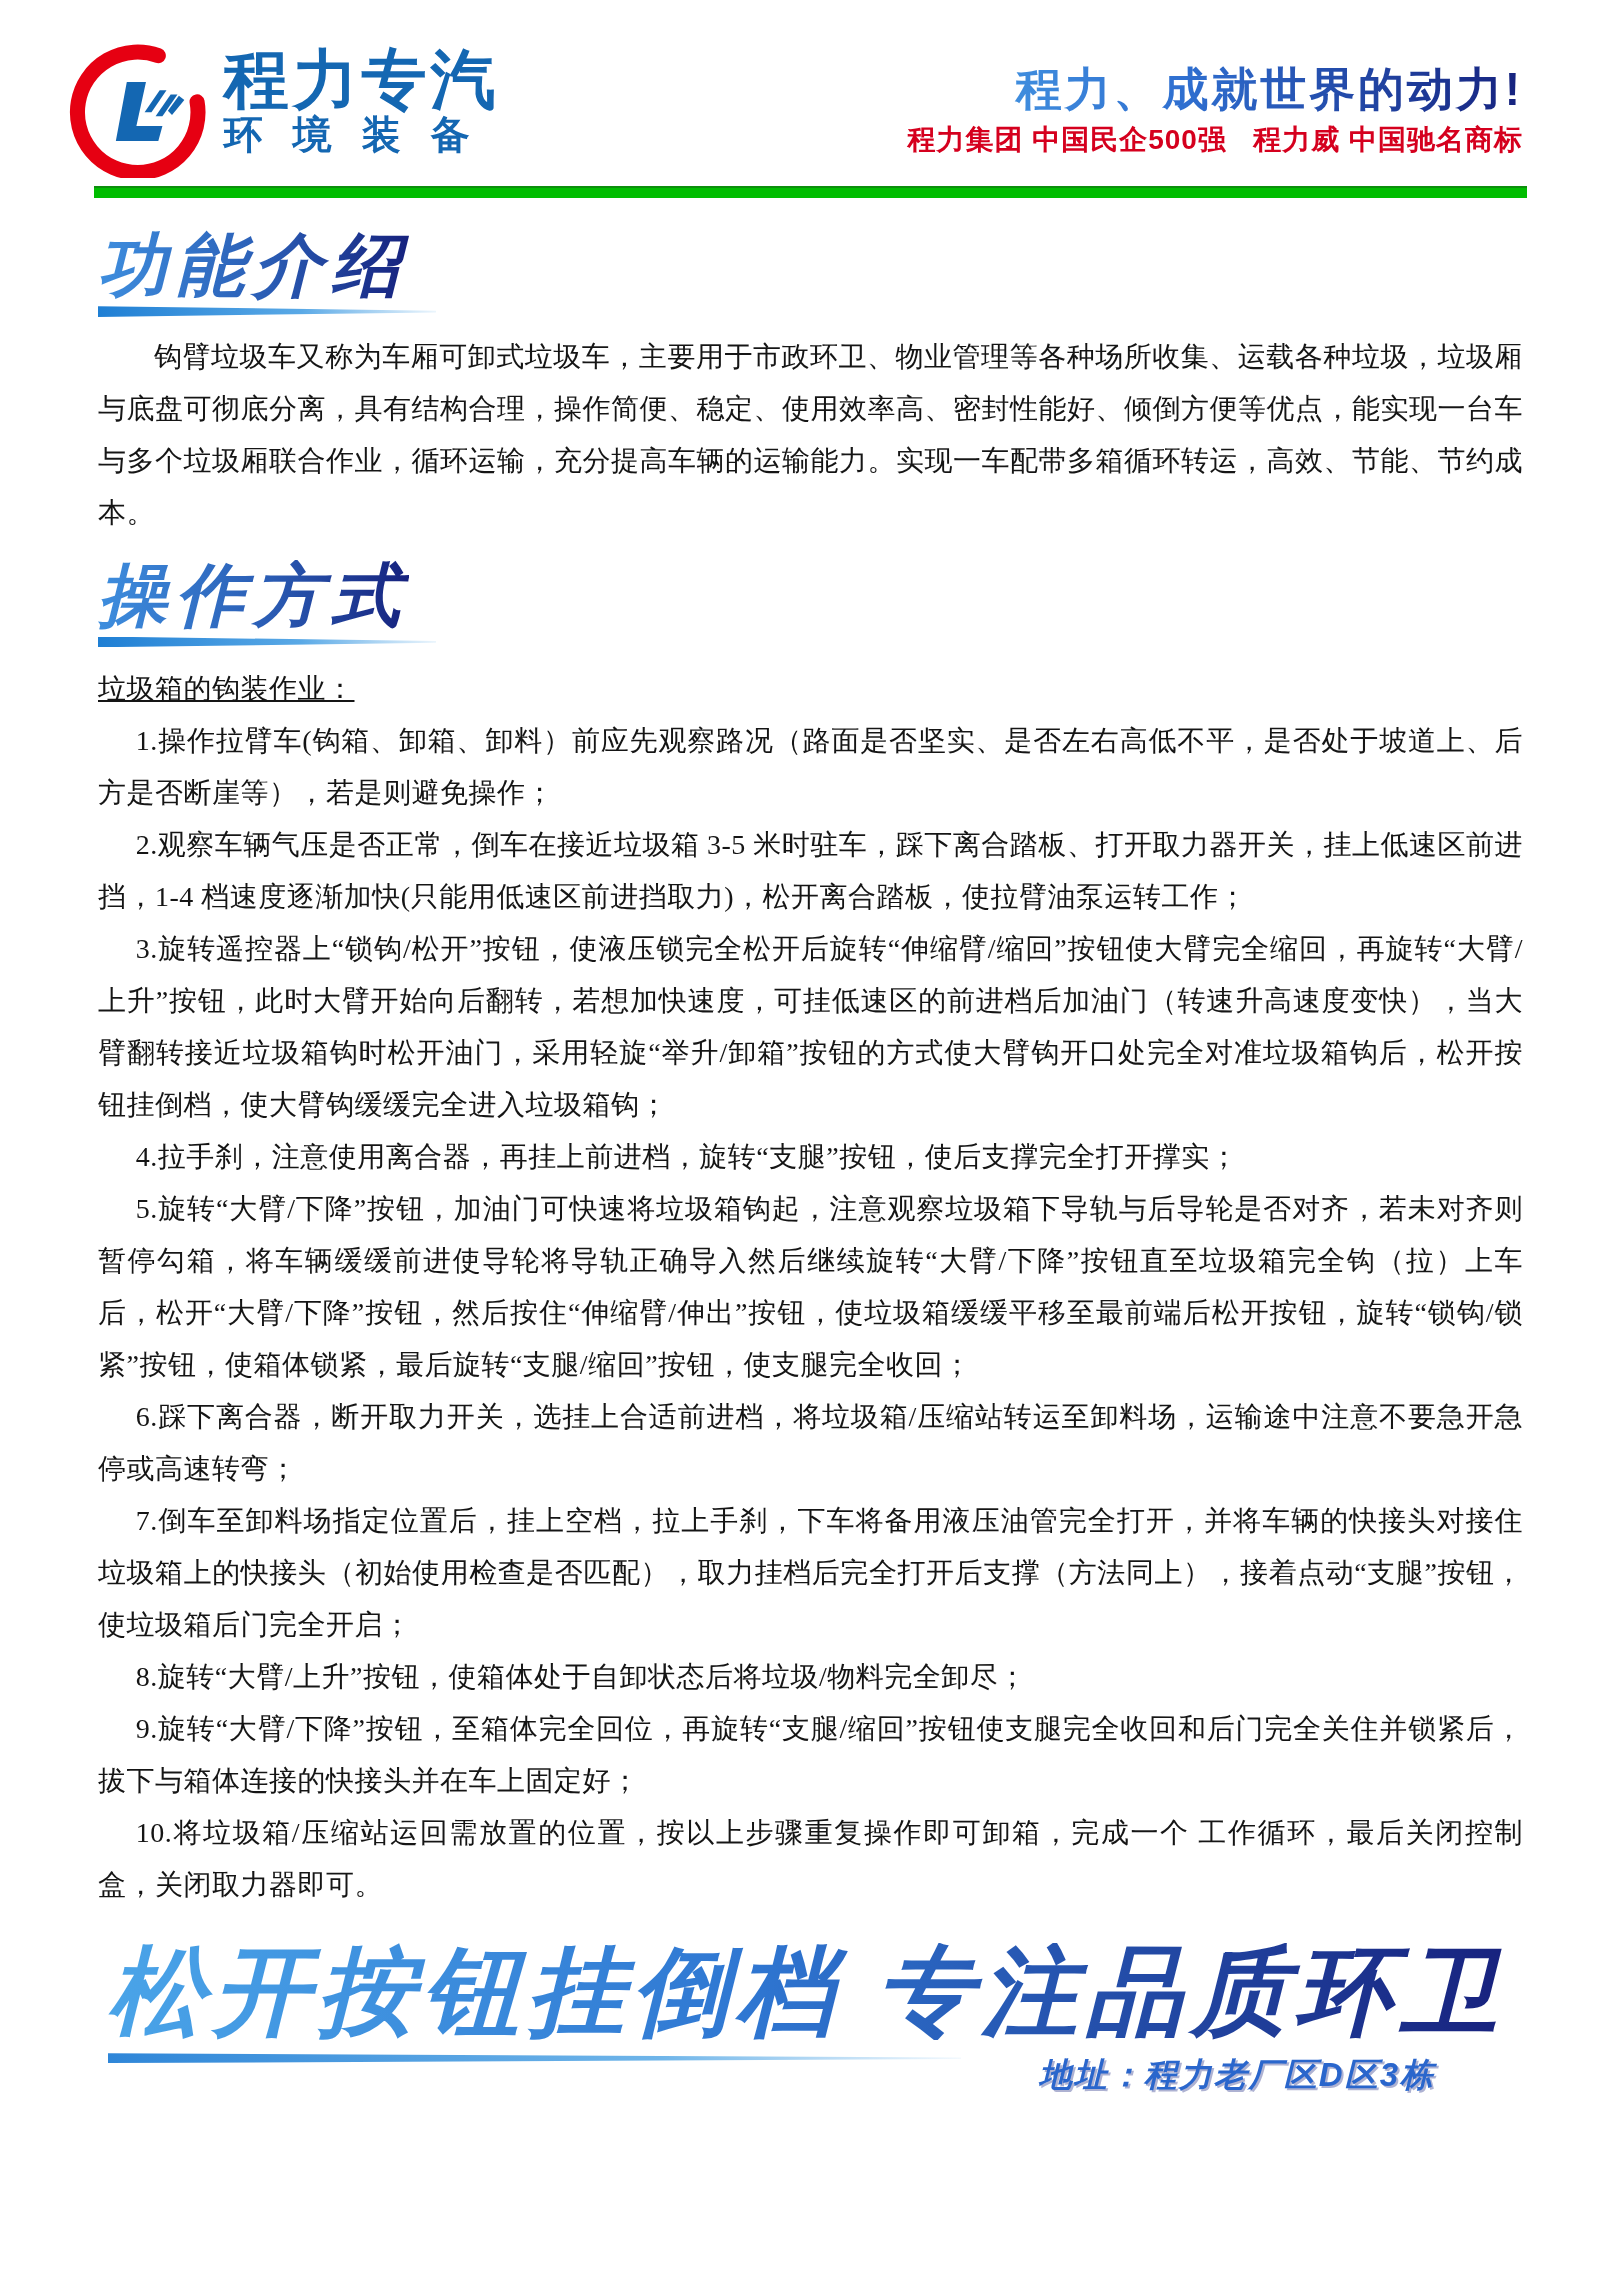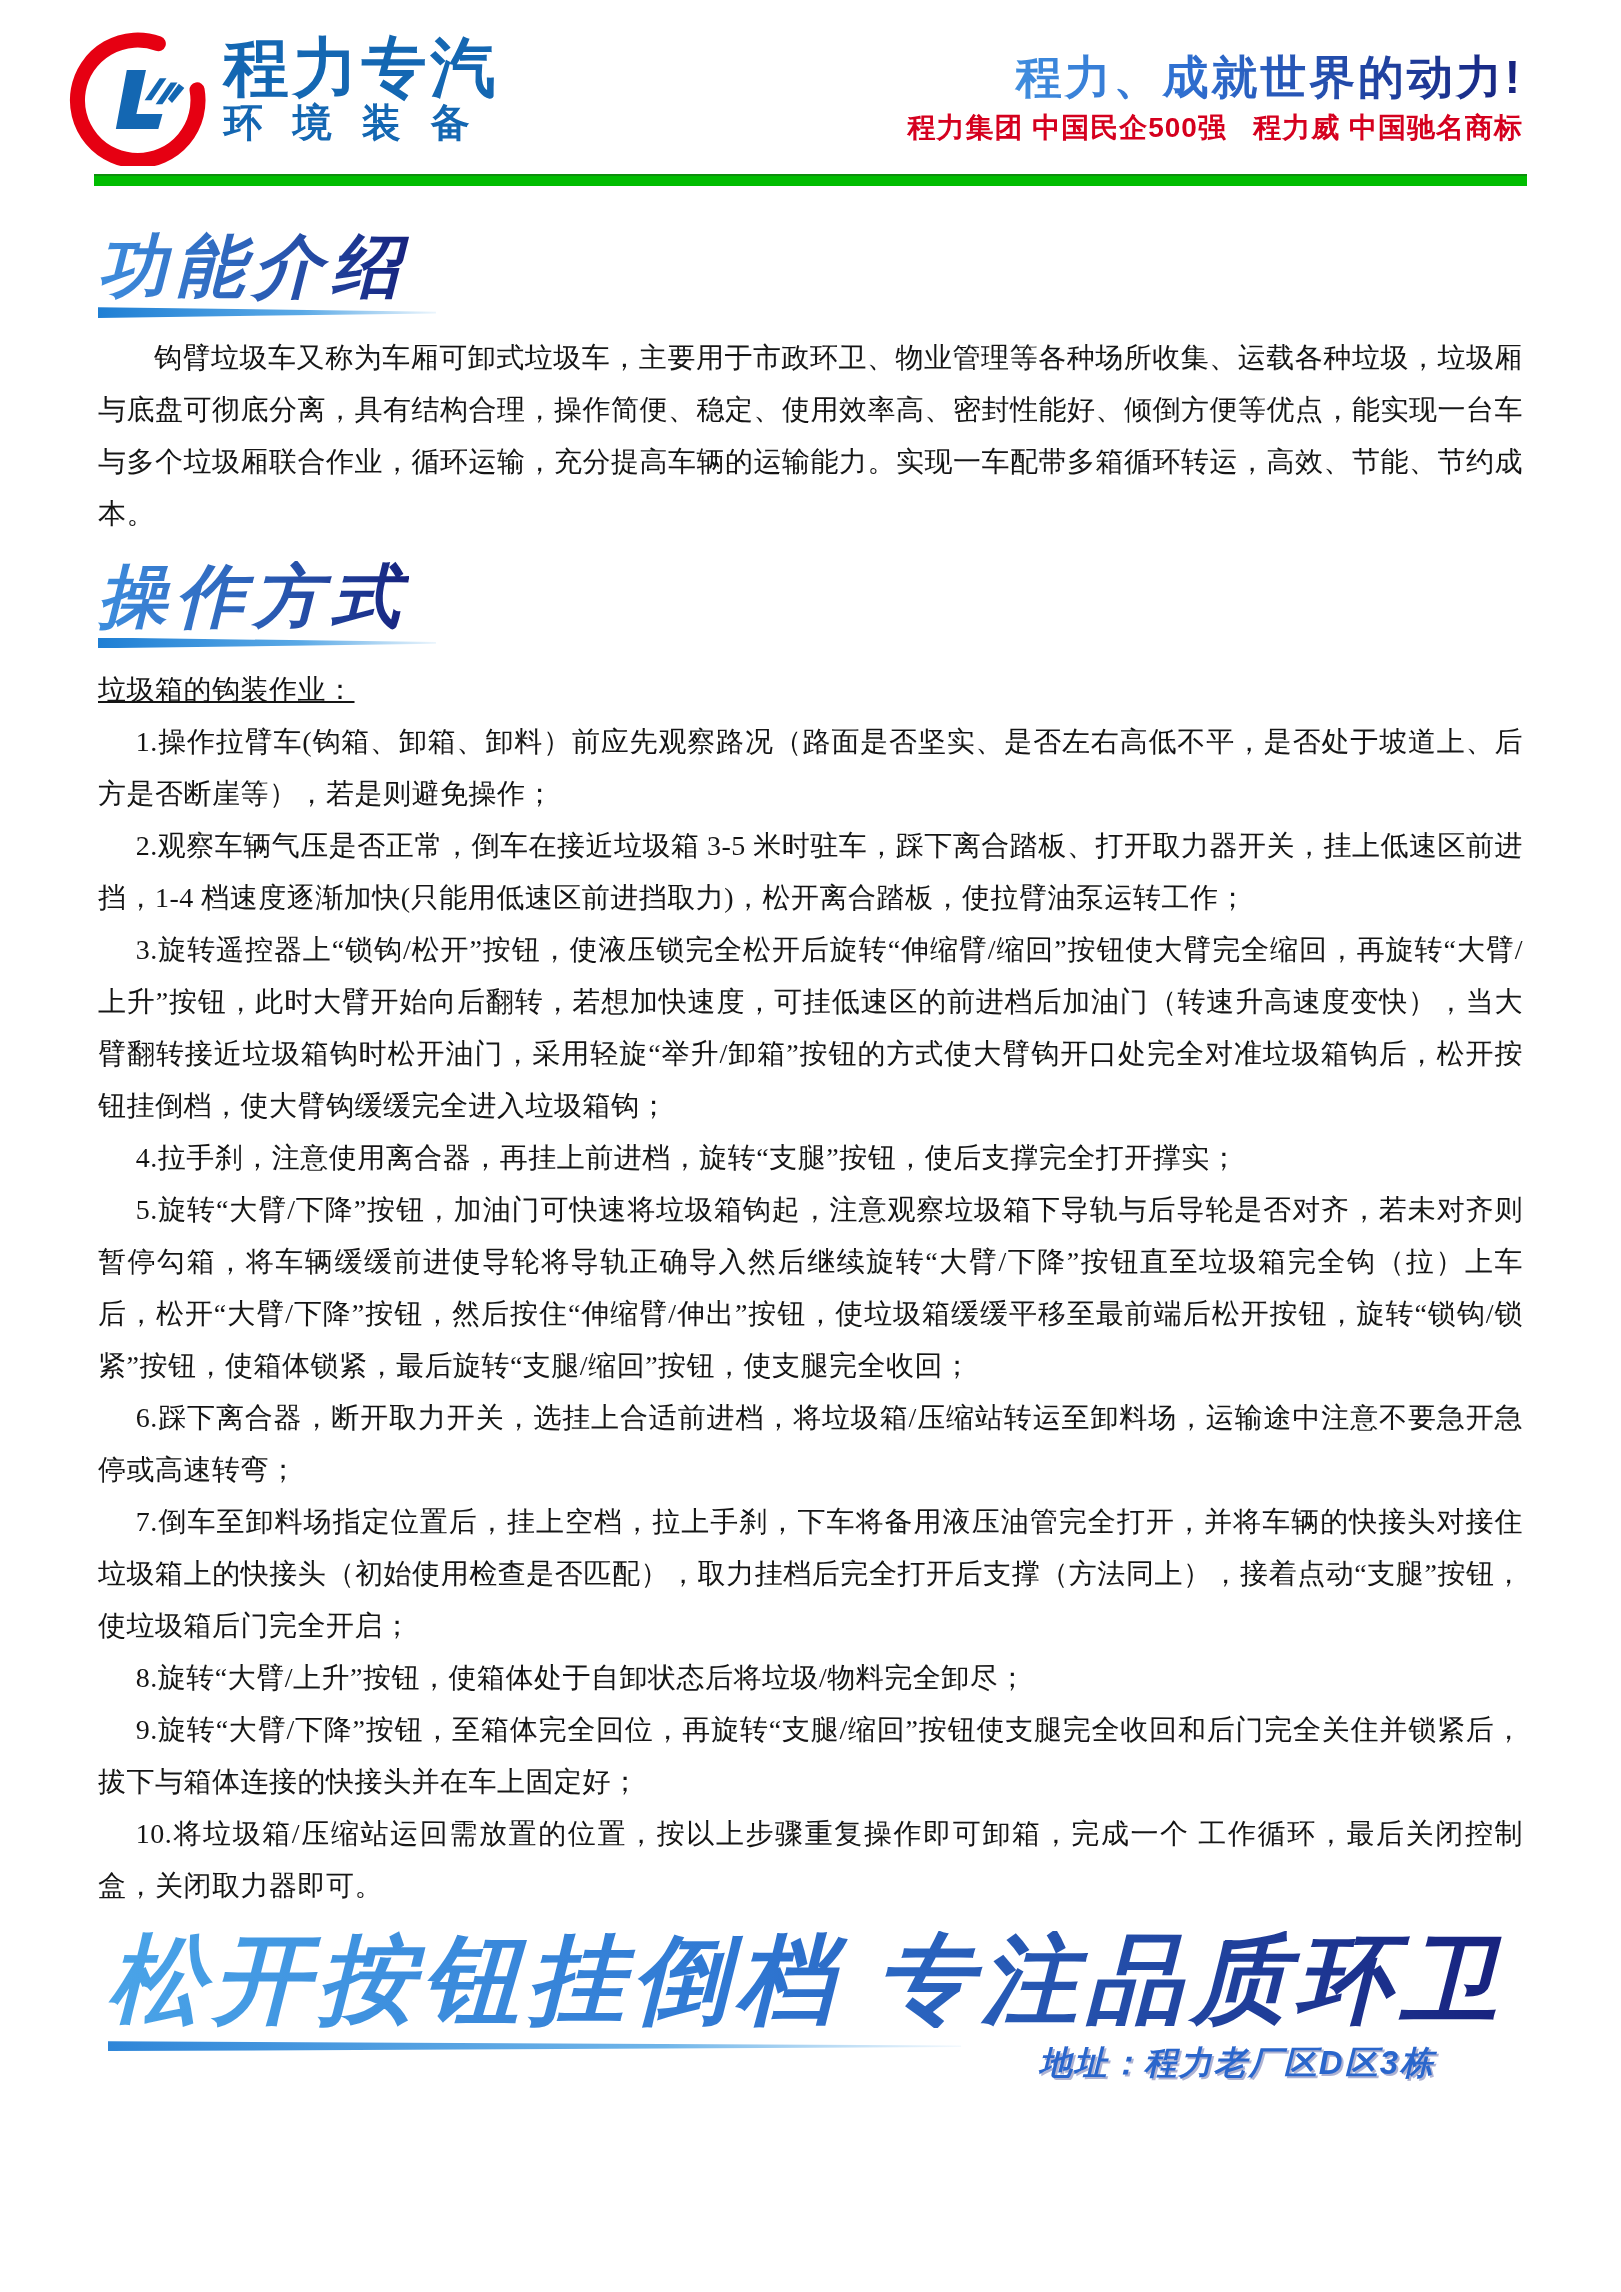--- a/index.html
+++ b/index.html
@@ -5,20 +5,21 @@
   * { margin: 0; padding: 0; box-sizing: border-box; }
   html, body { background: #ffffff; }
   .page {
     width: 1621px; height: 2100px;
     background: #ffffff;
     font-family: "Liberation Serif", "DejaVu Serif", serif;
     color: #111;
     display: flex; flex-direction: column;
     overflow: hidden;
     position: relative;
+    margin-top: 12px;
   }
 
   
   header {
     display: flex; align-items: flex-start;
     padding: 29px 98px 5.9px 67px;
     height: 174px;
   }
   .logo-wrap { width: 147px; height: 137px; flex: 0 0 auto; }
   .brand { margin-left: 9.8px; margin-top: 5.9px; font-family: "Liberation Sans", "DejaVu Sans", sans-serif; }
@@ -44,21 +45,21 @@
   }
 
   
   .green-divider {
     height: 11.8px; margin: 0 94px;
     background: #00bd00;
     border-top: 2.9px solid #0d8f0d;
   }
 
   
-  main { flex: 1 1 auto; padding: 45px 98px 0 98px; }
+  main { flex: 1 1 auto; padding: 32px 98px 0 98px; }
   .sec-title {
     font-family: "Liberation Sans", "DejaVu Sans", sans-serif;
     font-size: 69px; font-weight: 900; font-style: italic;
     letter-spacing: 8.8px; line-height: 1.05;
     background: linear-gradient(90deg, #3e8ede, #2a5cb4 55%, #16227e);
     -webkit-background-clip: text; background-clip: text; color: transparent;
     display: inline-block;
   }
   .title-swoosh {
     width: 338px; height: 10.8px; margin-top: 3.9px; margin-bottom: 7.8px;

